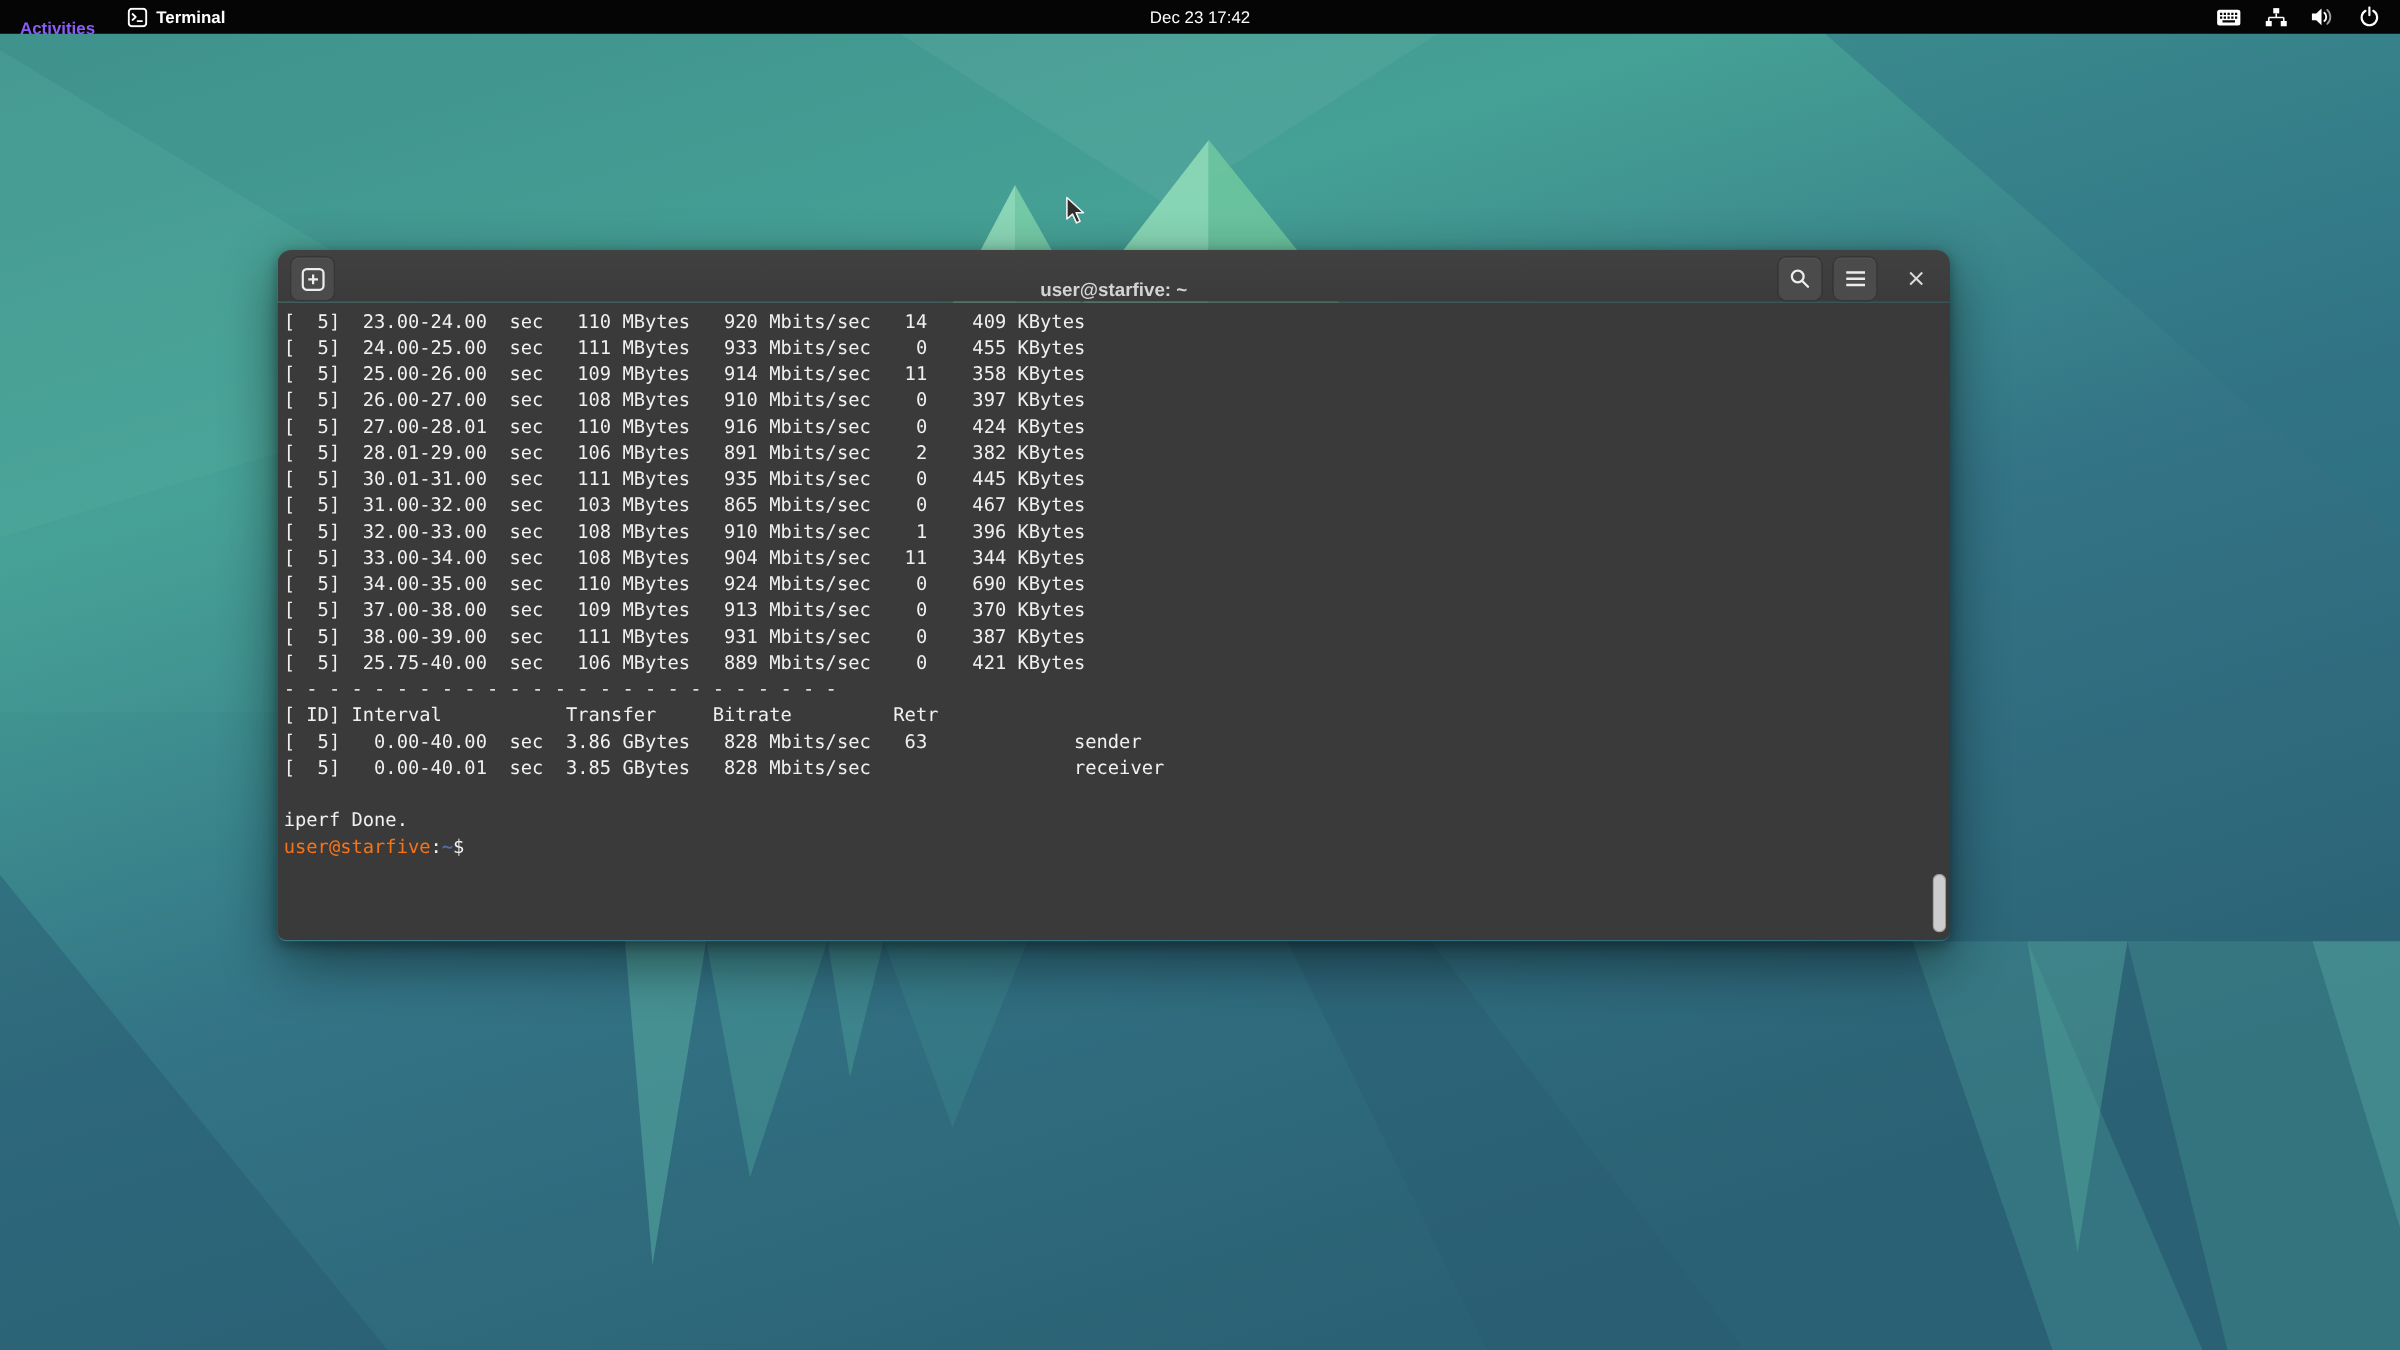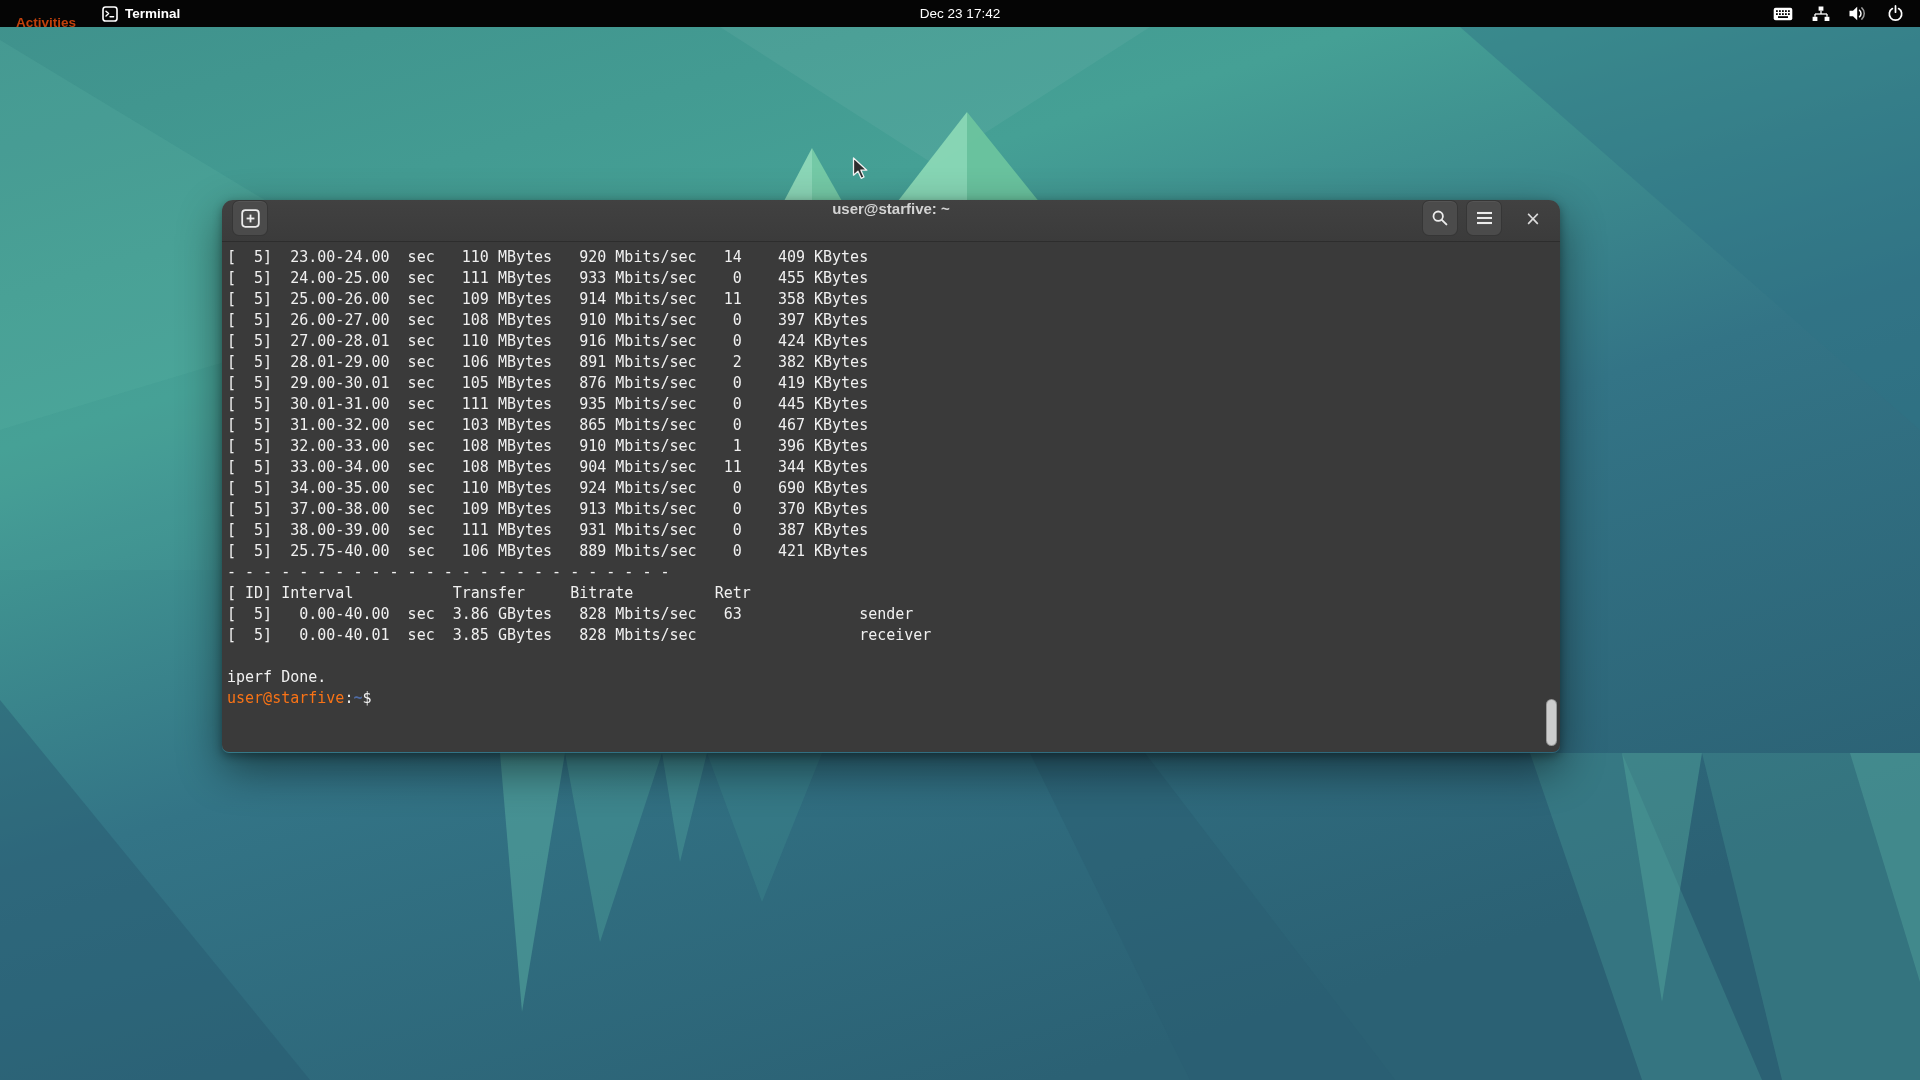--- a/index.html
+++ b/index.html
@@ -3,29 +3,29 @@
 <meta charset="utf-8">
 <style>
   * { margin:0; padding:0; box-sizing:border-box; }
   html,body { width:1920px; height:1080px; overflow:hidden; background:#2b6174; font-family:"Liberation Sans", sans-serif; }
   .desktop { position:relative; width:1920px; height:1080px; overflow:hidden; }
   .wallpaper { position:absolute; inset:0; width:1920px; height:1080px; display:block; }
 
   
   .topbar { position:absolute; top:0; left:0; width:1920px; height:27px; background:#050505; color:#fff; display:flex; align-items:center; z-index:50; }
   .tb-left { display:flex; align-items:center; height:100%; }
-  .tb-activities { height:100%; display:flex; align-items:center; padding:18px 14px 0 16px; background:none; border:none; color:#c2410c; font-family:"Liberation Sans",sans-serif; font-size:13.5px; font-weight:700; cursor:pointer; }
+  .tb-activities { height:100%; display:flex; align-items:center; padding:18px 14px 0 16px; background:none; border:none; color:#8b5cf6; font-family:"Liberation Sans",sans-serif; font-size:13.5px; font-weight:700; cursor:pointer; }
   .tb-app { display:flex; align-items:center; gap:7px; padding:14px 12px; height:100%; font-size:13.5px; font-weight:700; color:#fff; }
   .tb-clock { position:absolute; left:0; right:0; text-align:center; font-size:13.5px; font-weight:400; pointer-events:none; }
   .tb-right { margin-left:auto; display:flex; align-items:center; gap:19px; padding-right:16px; height:100%; z-index:2; }
   .tb-icon { display:flex; align-items:center; }
 
   
   .window { position:absolute; left:222px; top:200px; width:1338px; height:553px; border-radius:11px 11px 7px 7px; box-shadow:0 16px 44px rgba(0,0,0,.48), 0 3px 10px rgba(0,0,0,.35); z-index:10; }
-  .headerbar { position:relative; height:42px; background:linear-gradient(#414141,#3b3b3b); border-bottom:1px solid #2d2d2d; border-radius:11px 11px 0 0; display:flex; align-items:flex-start; padding:0 10px; }
+  .headerbar { position:relative; height:42px; background:linear-gradient(#414141,#3b3b3b); border-bottom:1px solid #2d2d2d; border-radius:11px 11px 0 0; display:flex; align-items:flex-end; padding:0 10px; }
   .hb-title { position:absolute; left:0; right:0; text-align:center; font-size:15px; font-weight:700; color:#d4d4d4; pointer-events:none; }
   .hb-btn { width:36px; height:36px; border-radius:7px; background:#4b4b4b; border:1px solid rgba(0,0,0,.28); box-shadow:inset 0 1px 0 rgba(255,255,255,.05); display:flex; align-items:center; justify-content:center; cursor:pointer; }
   .hb-btn + .hb-btn { margin-left:8px; }
   .hb-right { margin-left:auto; display:flex; align-items:center; }
   .hb-close { width:34px; height:36px; background:none; border:none; color:#dcdcdc; font-size:19px; line-height:1; display:flex; align-items:center; justify-content:center; cursor:pointer; margin-left:14px; font-family:"DejaVu Sans",sans-serif; }
 
   .term-body { position:relative; height:510px; background:#3a3a3a; border-radius:0 0 7px 7px; overflow:hidden; padding:5px 12px 0 5px; }
   .term-lines { font-family:"DejaVu Sans Mono", monospace; font-size:15px; line-height:21px; color:#f0f0f0; }
   .tl { white-space:pre; height:21px; }
   .scroll-thumb { position:absolute; right:3px; bottom:6px; width:11px; height:47px; border-radius:6px; background:#cdcdcd; border:1px solid rgba(0,0,0,.25); cursor:pointer; }
@@ -160,21 +160,20 @@
       </div>
     </div>
     <div class="term-body">
       <div class="term-lines" id="term-lines">
           <div class="tl">[  5]  23.00-24.00  sec   110 MBytes   920 Mbits/sec   14    409 KBytes</div>
           <div class="tl">[  5]  24.00-25.00  sec   111 MBytes   933 Mbits/sec    0    455 KBytes</div>
           <div class="tl">[  5]  25.00-26.00  sec   109 MBytes   914 Mbits/sec   11    358 KBytes</div>
           <div class="tl">[  5]  26.00-27.00  sec   108 MBytes   910 Mbits/sec    0    397 KBytes</div>
           <div class="tl">[  5]  27.00-28.01  sec   110 MBytes   916 Mbits/sec    0    424 KBytes</div>
           <div class="tl">[  5]  28.01-29.00  sec   106 MBytes   891 Mbits/sec    2    382 KBytes</div>
-          <div class="tl">[  5]  29.00-30.01  sec   105 MBytes   876 Mbits/sec    0    419 KBytes</div>
           <div class="tl">[  5]  30.01-31.00  sec   111 MBytes   935 Mbits/sec    0    445 KBytes</div>
           <div class="tl">[  5]  31.00-32.00  sec   103 MBytes   865 Mbits/sec    0    467 KBytes</div>
           <div class="tl">[  5]  32.00-33.00  sec   108 MBytes   910 Mbits/sec    1    396 KBytes</div>
           <div class="tl">[  5]  33.00-34.00  sec   108 MBytes   904 Mbits/sec   11    344 KBytes</div>
           <div class="tl">[  5]  34.00-35.00  sec   110 MBytes   924 Mbits/sec    0    690 KBytes</div>
           <div class="tl">[  5]  37.00-38.00  sec   109 MBytes   913 Mbits/sec    0    370 KBytes</div>
           <div class="tl">[  5]  38.00-39.00  sec   111 MBytes   931 Mbits/sec    0    387 KBytes</div>
           <div class="tl">[  5]  25.75-40.00  sec   106 MBytes   889 Mbits/sec    0    421 KBytes</div>
           <div class="tl">- - - - - - - - - - - - - - - - - - - - - - - - -</div>
           <div class="tl">[ ID] Interval           Transfer     Bitrate         Retr</div>

